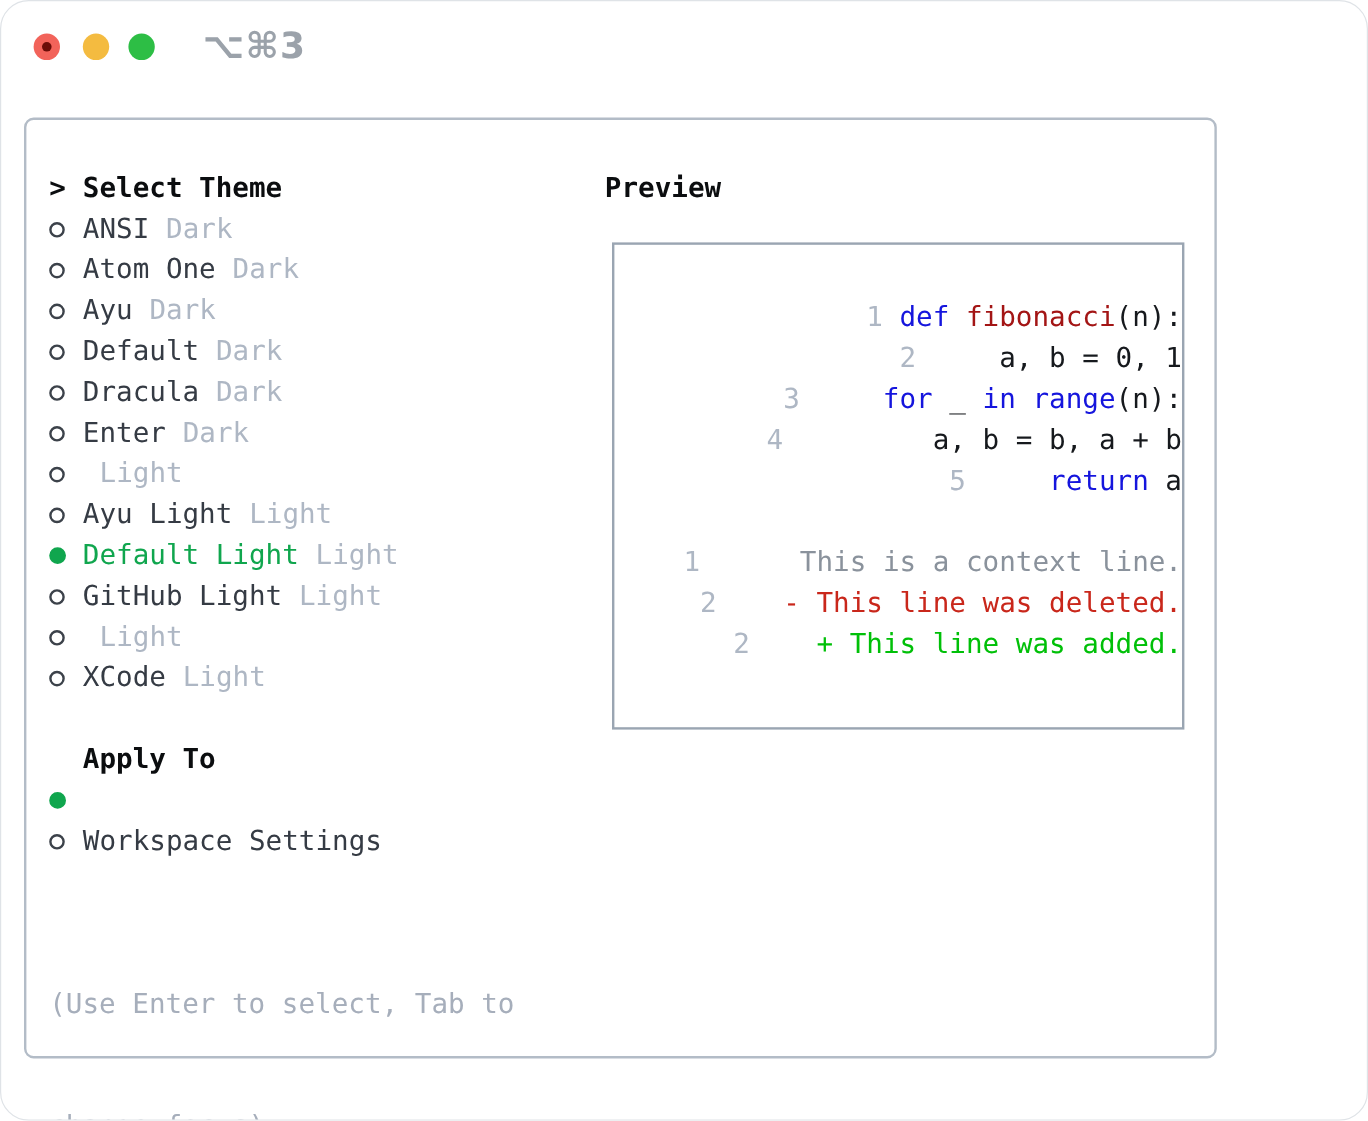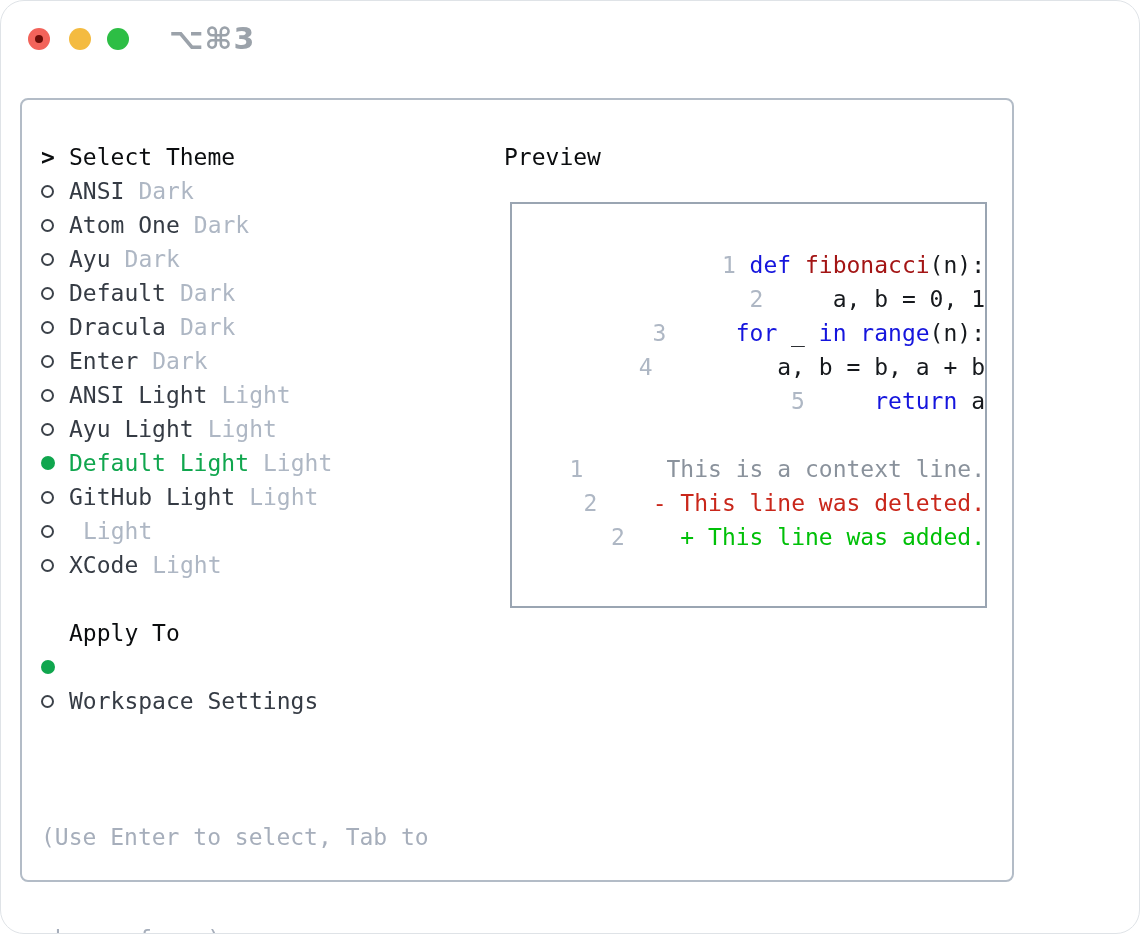--- a/index.html
+++ b/index.html
@@ -45,21 +45,21 @@
     border:2px solid var(--panel_border);border-radius:8px;
     display:flex;align-items:flex-start;padding-top:40px;background:#fff;
   }
   .leftcol{width:482px;flex:none;}
   .rightcol{flex:1;}
   .row{height:34px;display:flex;align-items:center;padding-left:19px;font-size:23px;line-height:34px;}
   .marker{width:28px;flex:none;display:flex;align-items:center;}
   .cursor{font-weight:bold;color:#0b0d0f;}
   .circle{width:13px;height:13px;border:2px solid #3c424a;border-radius:50%;box-sizing:border-box;}
   .circle.sel{background:var(--accent_green);border-color:var(--accent_green);width:14px;height:14px;}
-  .hdr{font-weight:normal;color:#0b0d0f;white-space:pre;}
+  .hdr{font-weight:bold;color:#0b0d0f;white-space:pre;}
   .tname{color:var(--text_dark);white-space:pre;}
   .tname.sel{color:var(--accent_green);}
   .tvariant{color:var(--text_muted);white-space:pre;margin-left:14px;}
   .apply-hdr{margin-top:34px;}
   .help{margin-top:34px;padding-left:19px;font-size:23px;line-height:34px;color:var(--help_gray);white-space:pre;}
   .preview-box{
     margin:28px 0 0 6px;width:477px;height:406px;box-sizing:border-box;
     border:2px solid var(--preview_border);padding:44px 0 0 19px;background:#fff;
   }
   .pline{height:34px;line-height:34px;font-size:23px;white-space:pre;text-align:right;}
@@ -131,21 +131,20 @@
             <span class="marker">
               <span class="circle"></span>
             </span>
             <span class="tname">Enter</span>
             <span class="tvariant">Dark</span>
           </div>
           <div class="row">
             <span class="marker">
               <span class="circle"></span>
             </span>
-            <span class="tname">ANSI Light</span>
             <span class="tvariant">Light</span>
           </div>
           <div class="row">
             <span class="marker">
               <span class="circle"></span>
             </span>
             <span class="tname">Ayu Light</span>
             <span class="tvariant">Light</span>
           </div>
           <div class="row">

